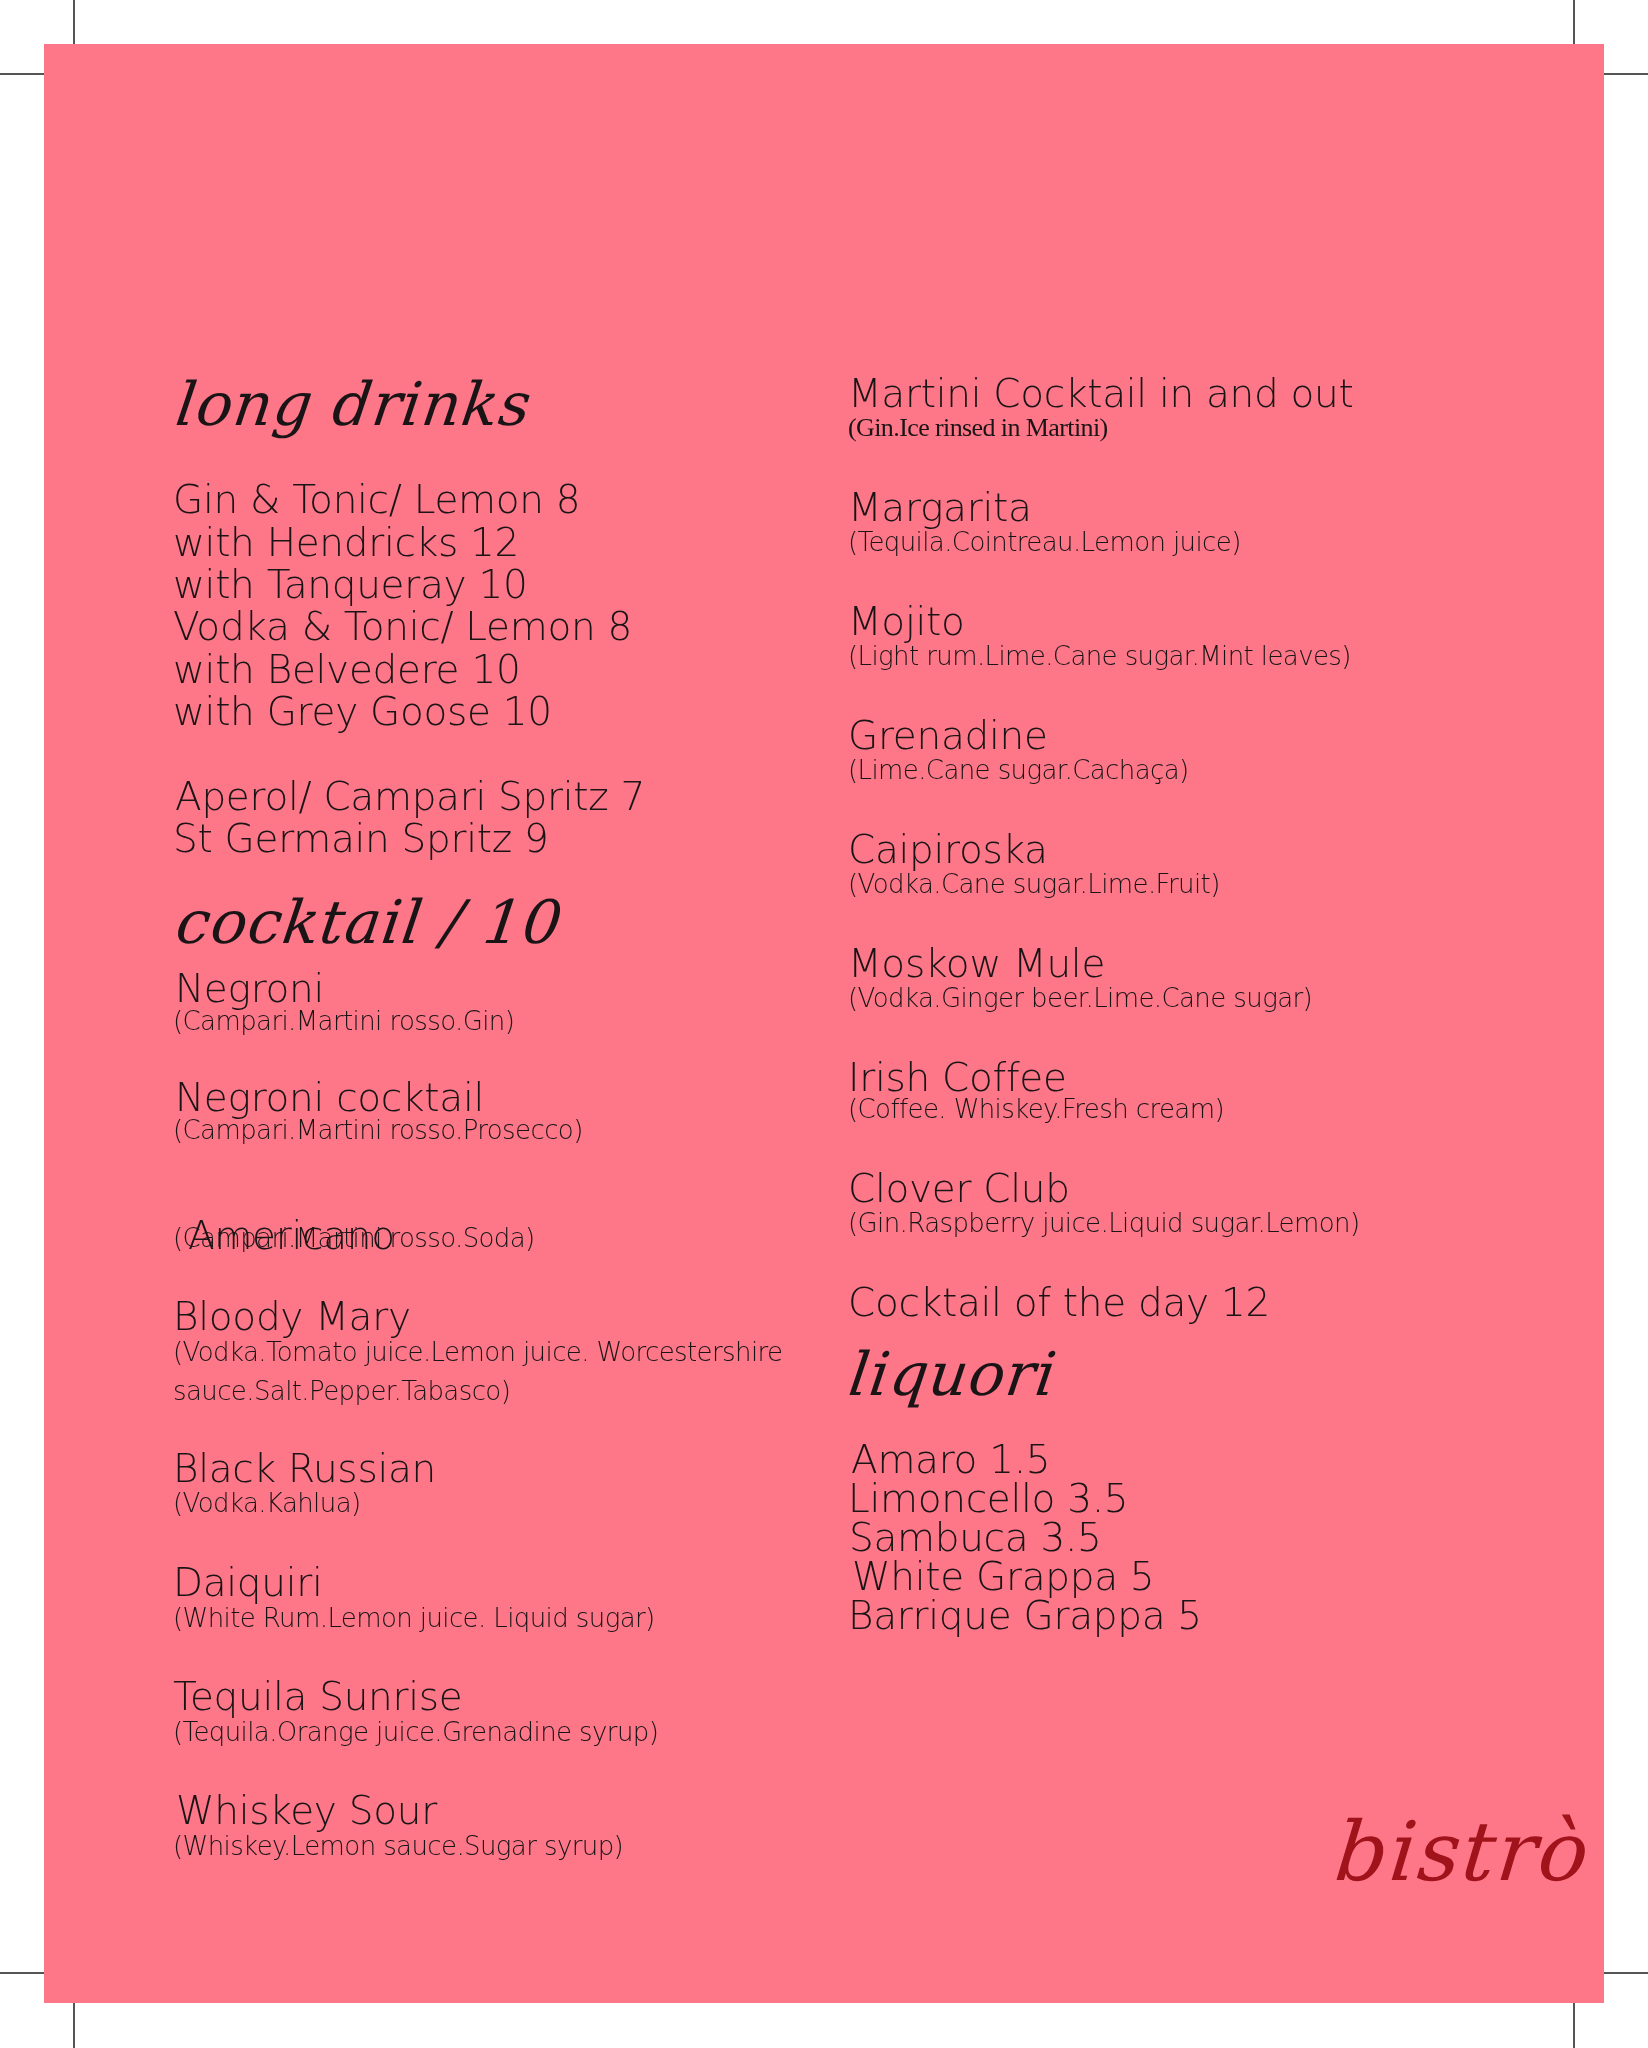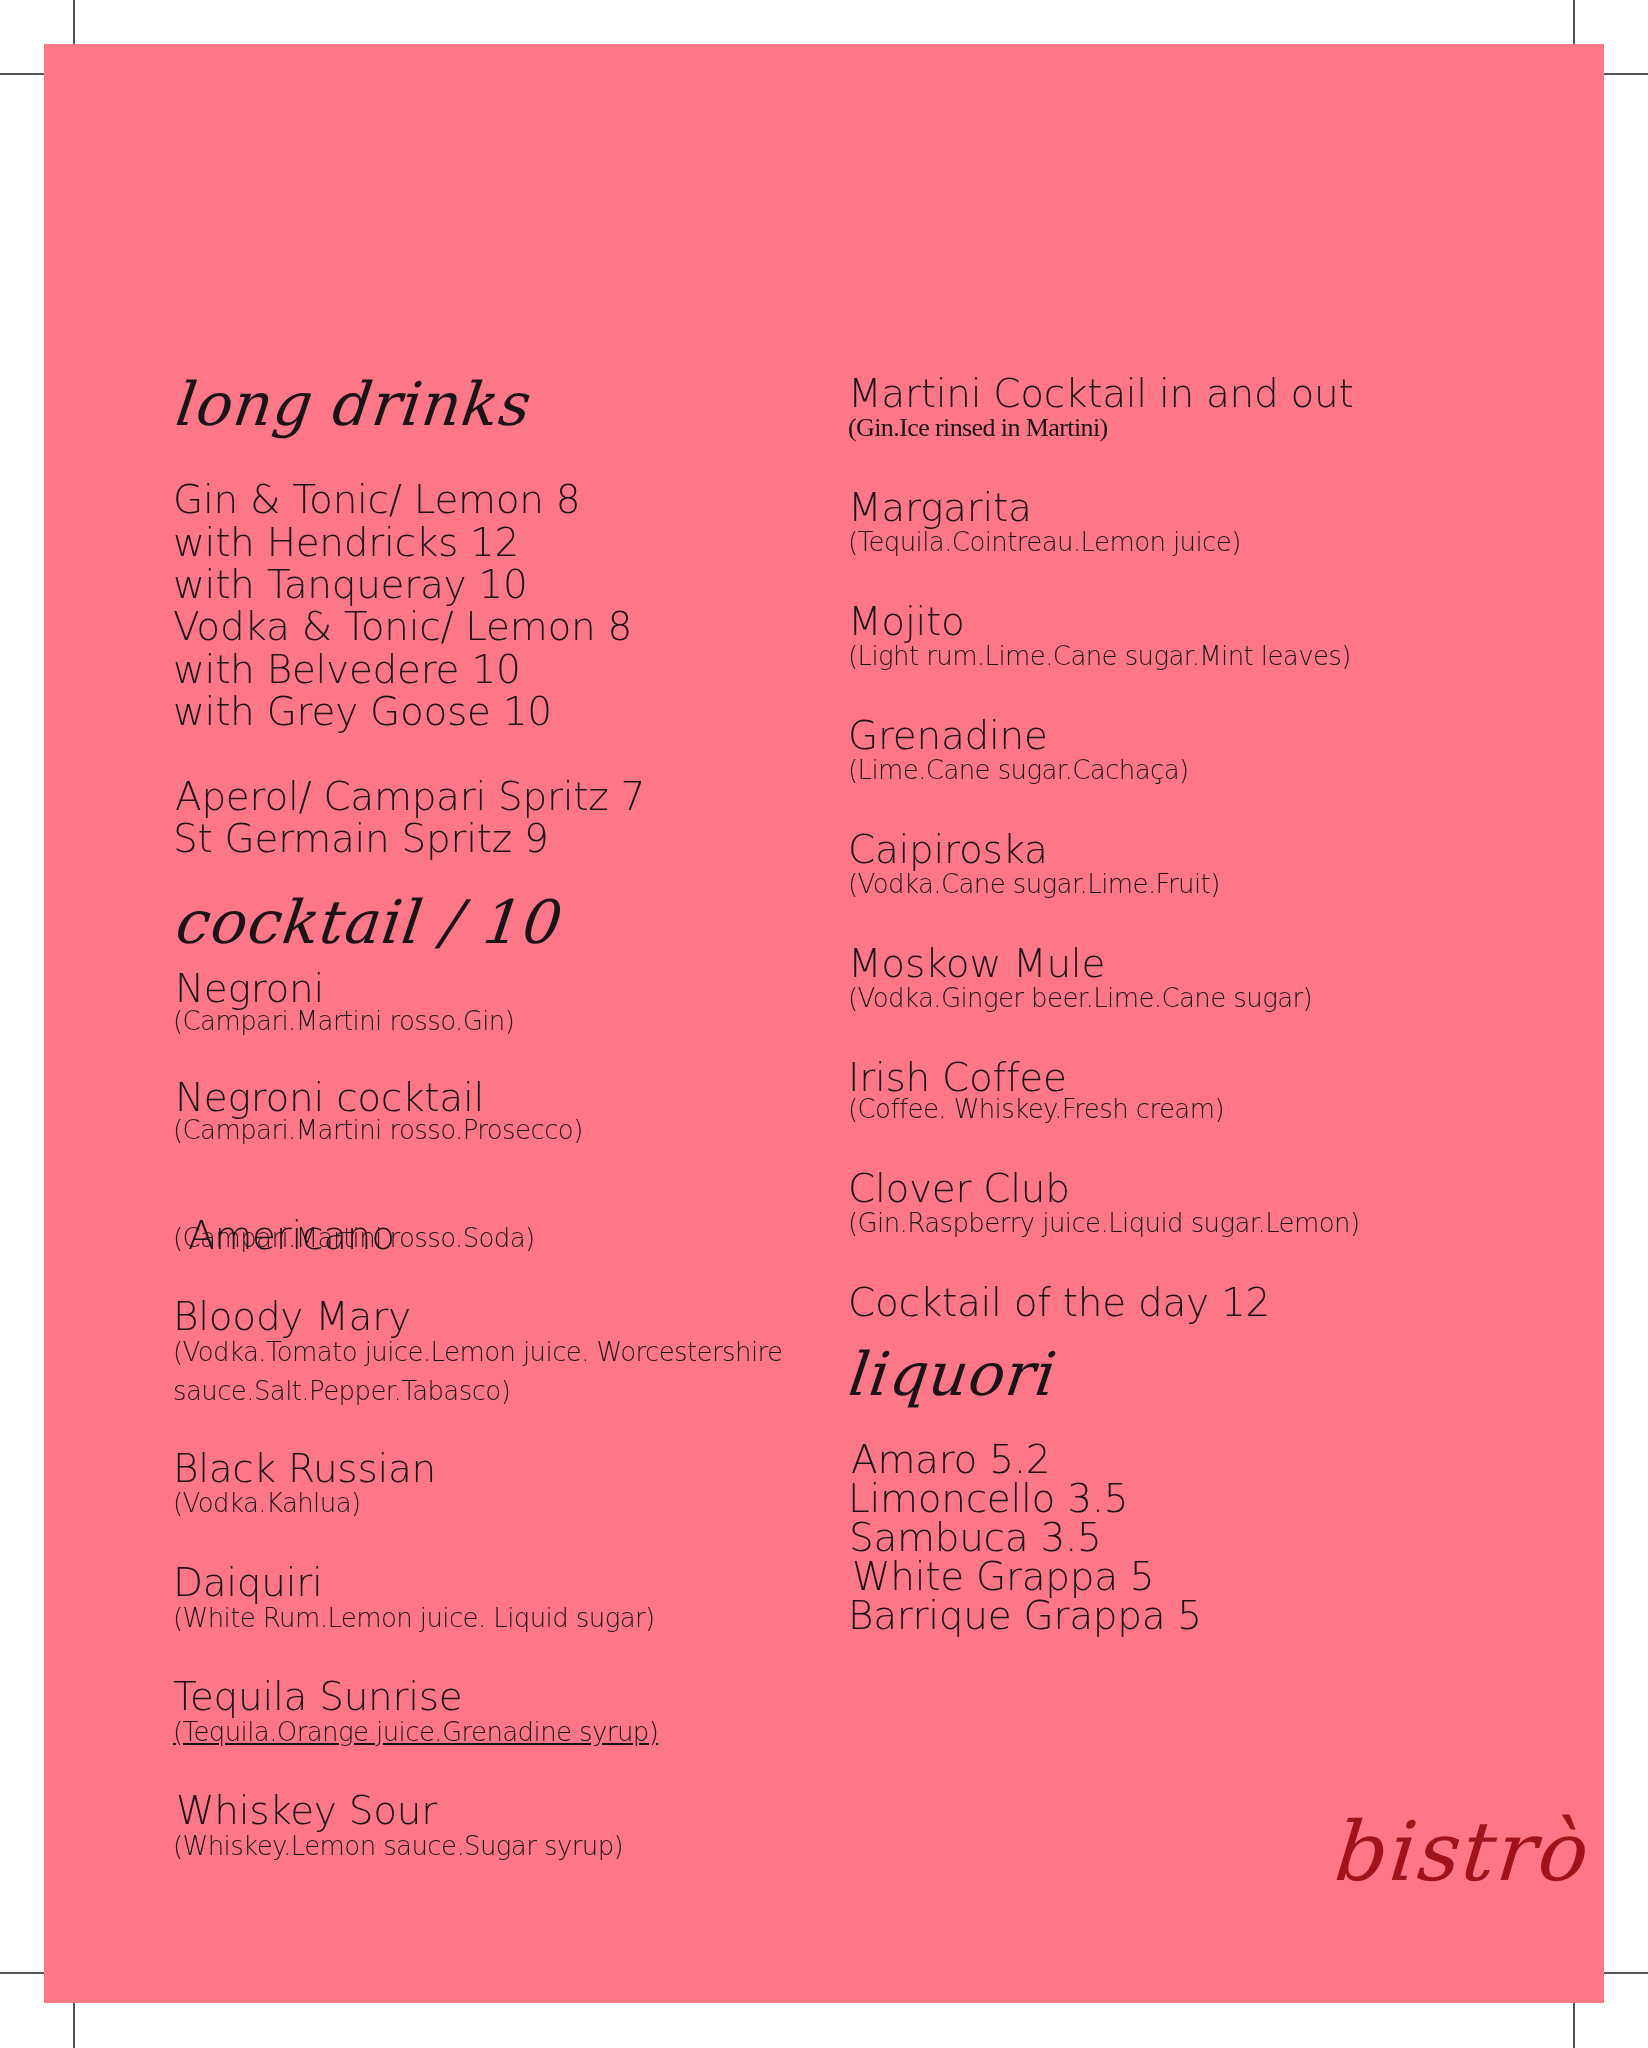--- a/index.html
+++ b/index.html
@@ -85,21 +85,21 @@
     <div class="sub" style="top:1295px;">(Vodka.Tomato juice.Lemon juice. Worcestershire</div>
     <div class="sub" style="top:1334px;">sauce.Salt.Pepper.Tabasco)</div>
 
     <div class="line" style="top:1405px;">Black Russian</div>
     <div class="sub" style="top:1446px;">(Vodka.Kahlua)</div>
 
     <div class="line" style="top:1519px;text-align:right;">Daiquiri</div>
     <div class="sub" style="top:1561px;">(White Rum.Lemon juice. Liquid sugar)</div>
 
     <div class="line" style="top:1633px;">Tequila Sunrise</div>
-    <div class="sub" style="top:1675px;text-decoration:underline;">(Tequila.Orange juice.Grenadine syrup)</div>
+    <div class="sub" style="top:1675px;">(Tequila.Orange juice.Grenadine syrup)</div>
 
     <div class="line" style="top:1747px;left:3px;">Whiskey Sour</div>
     <div class="sub" style="top:1789px;">(Whiskey.Lemon sauce.Sugar syrup)</div>
   </div>
 
   <div class="col col-right">
     <div class="line" style="top:330px;">Martini Cocktail in and out</div>
     <div class="sub" style="top:371px;font-family:Liberation Serif, serif;">(Gin.Ice rinsed in Martini)</div>
 
     <div class="line" style="top:444px;">Margarita</div>
@@ -120,21 +120,21 @@
     <div class="line" style="top:1014px;">Irish Coffee</div>
     <div class="sub" style="top:1052px;">(Coffee. Whiskey.Fresh cream)</div>
 
     <div class="line" style="top:1125px;">Clover Club</div>
     <div class="sub" style="top:1166px;">(Gin.Raspberry juice.Liquid sugar.Lemon)</div>
 
     <div class="line" style="top:1239px;">Cocktail of the day 12</div>
 
     <div class="script" style="top:1300px;left:2px;">liquori</div>
 
-    <div class="line" style="top:1396px;left:3px;">Amaro 5.2</div>
+    <div class="line" style="top:1396px;left:3px;">Amaro 1.5</div>
     <div class="line" style="top:1435px;">Limoncello 3.5</div>
     <div class="line" style="top:1474px;left:1px;">Sambuca 3.5</div>
     <div class="line" style="top:1513px;left:4px;">White Grappa 5</div>
     <div class="line" style="top:1552px;">Barrique Grappa 5</div>
   </div>
 
   <div class="brand">bistrò</div>
 </div>
 
 </body></html>

